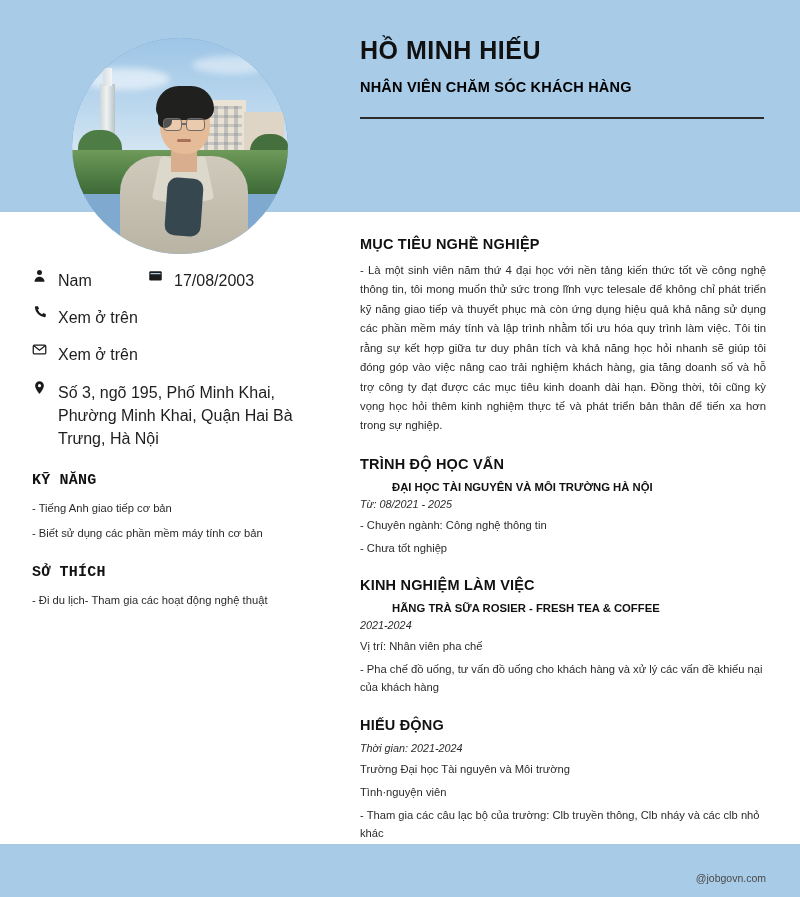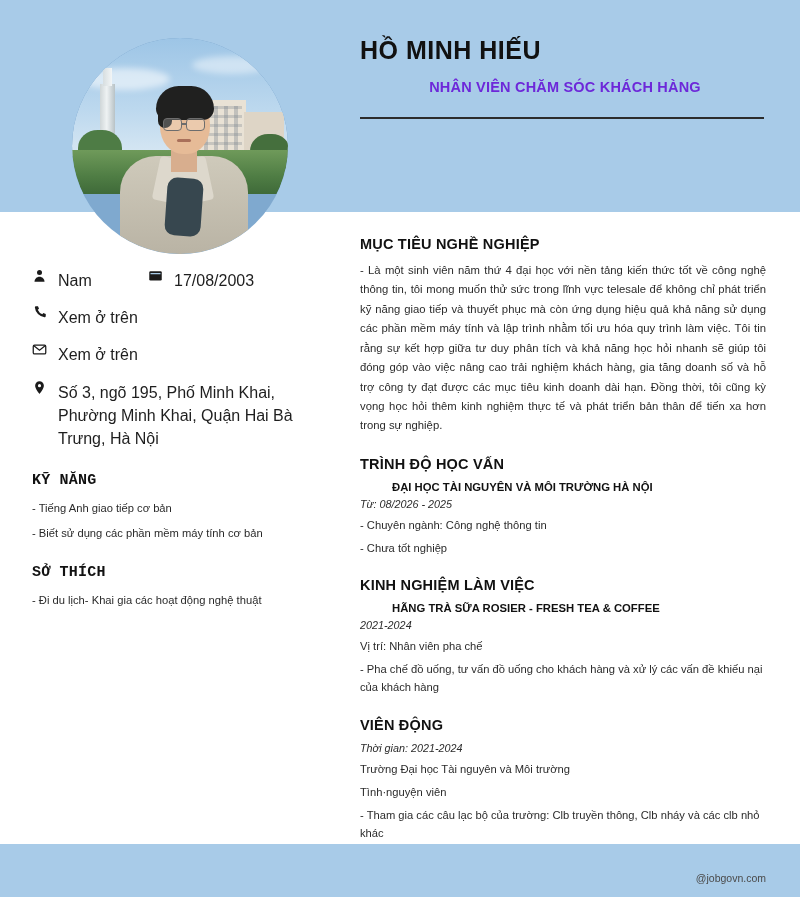--- a/index.html
+++ b/index.html
@@ -37,22 +37,21 @@
     font-weight: bold;
     letter-spacing: 0.5px;
     color: #111;
     line-height: 1.15;
   }
   .job-title {
     margin-top: 14px;
     font-size: 14.5px;
     font-weight: bold;
     letter-spacing: 0.2px;
-    color: #6d28d9;
-    text-align: center;
+    color: #000000;
   }
   .header-rule {
     margin-top: 22px;
     width: 404px;
     height: 2px;
     background: #2c2c2c;
   }
 
   
   .photo-wrap {
@@ -307,49 +306,49 @@
     </div>
 
     <div class="left-sec">
       <div class="sec-title">KỸ NĂNG</div>
       <div class="left-line">- Tiếng Anh giao tiếp cơ bản</div>
       <div class="left-line" style="margin-top:8px;">- Biết sử dụng các phần mềm máy tính cơ bản</div>
     </div>
 
     <div class="left-sec" style="">
       <div class="sec-title">SỞ THÍCH</div>
-      <div class="left-line">- Đi du lịch- Khai gia các hoạt động nghệ thuật</div>
+      <div class="left-line">- Đi du lịch- Tham gia các hoạt động nghệ thuật</div>
     </div>
   </div>
 
   <div class="right-col">
 
     <div class="r-sec">
       <div class="r-title">MỤC TIÊU NGHỀ NGHIỆP</div>
       <div class="r-para">- Là một sinh viên năm thứ 4 đại học với nền tảng kiến thức tốt về công nghệ thông tin, tôi mong muốn thử sức trong lĩnh vực telesale để không chỉ phát triển kỹ năng giao tiếp và thuyết phục mà còn ứng dụng hiệu quả khả năng sử dụng các phần mềm máy tính và lập trình nhằm tối ưu hóa quy trình làm việc. Tôi tin rằng sự kết hợp giữa tư duy phân tích và khả năng học hỏi nhanh sẽ giúp tôi đóng góp vào việc nâng cao trải nghiệm khách hàng, gia tăng doanh số và hỗ trợ công ty đạt được các mục tiêu kinh doanh dài hạn. Đồng thời, tôi cũng kỳ vọng học hỏi thêm kinh nghiệm thực tế và phát triển bản thân để tiến xa hơn trong sự nghiệp.</div>
     </div>
 
     <div class="r-sec">
       <div class="r-title">TRÌNH ĐỘ HỌC VẤN</div>
       <div class="r-sub">ĐẠI HỌC TÀI NGUYÊN VÀ MÔI TRƯỜNG HÀ NỘI</div>
-      <div class="r-ital">Từ: 08/2026 - 2025</div>
+      <div class="r-ital">Từ: 08/2021 - 2025</div>
       <div class="r-line">- Chuyên ngành: Công nghệ thông tin</div>
       <div class="r-line">- Chưa tốt nghiệp</div>
     </div>
 
     <div class="r-sec">
       <div class="r-title">KINH NGHIỆM LÀM VIỆC</div>
       <div class="r-sub">HÃNG TRÀ SỮA ROSIER - FRESH TEA &amp; COFFEE</div>
       <div class="r-ital">2021-2024</div>
       <div class="r-line">Vị trí: Nhân viên pha chế</div>
       <div class="r-line">- Pha chế đồ uống, tư vấn đồ uống cho khách hàng và xử lý các vấn đề khiếu nại của khách hàng</div>
     </div>
 
     <div class="r-sec">
-      <div class="r-title">VIÊN ĐỘNG</div>
+      <div class="r-title">HIẾU ĐỘNG</div>
       <div class="r-ital">Thời gian: 2021-2024</div>
       <div class="r-line">Trường Đại học Tài nguyên và Môi trường</div>
       <div class="r-line">Tình·nguyện viên</div>
       <div class="r-line">- Tham gia các câu lạc bộ của trường: Clb truyền thông, Clb nháy và các clb nhỏ khác</div>
     </div>
   </div>
 
   <div class="footer"></div>
   <div class="watermark">@jobgovn.com</div>
 </div>

